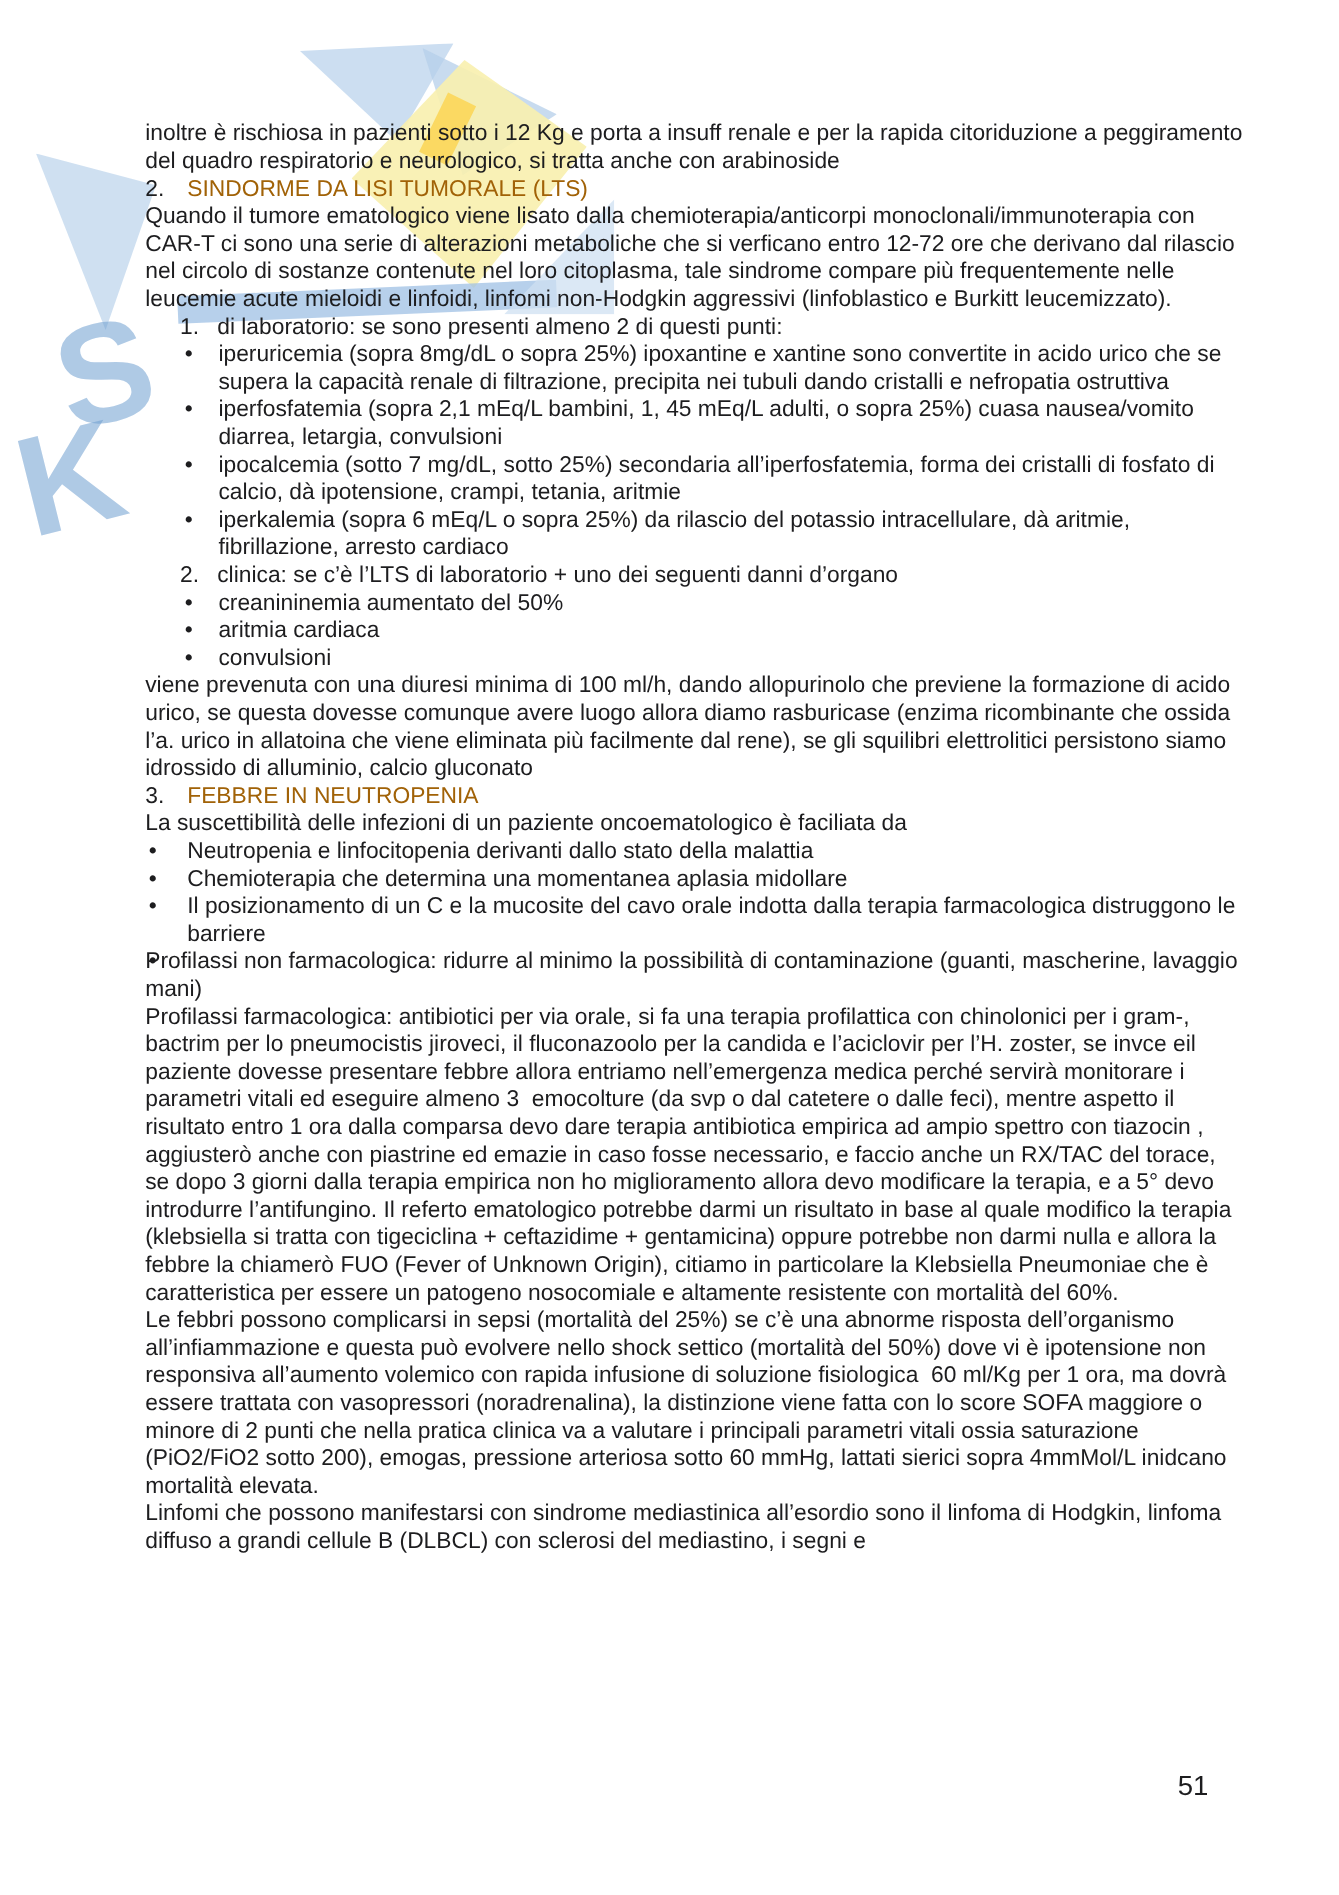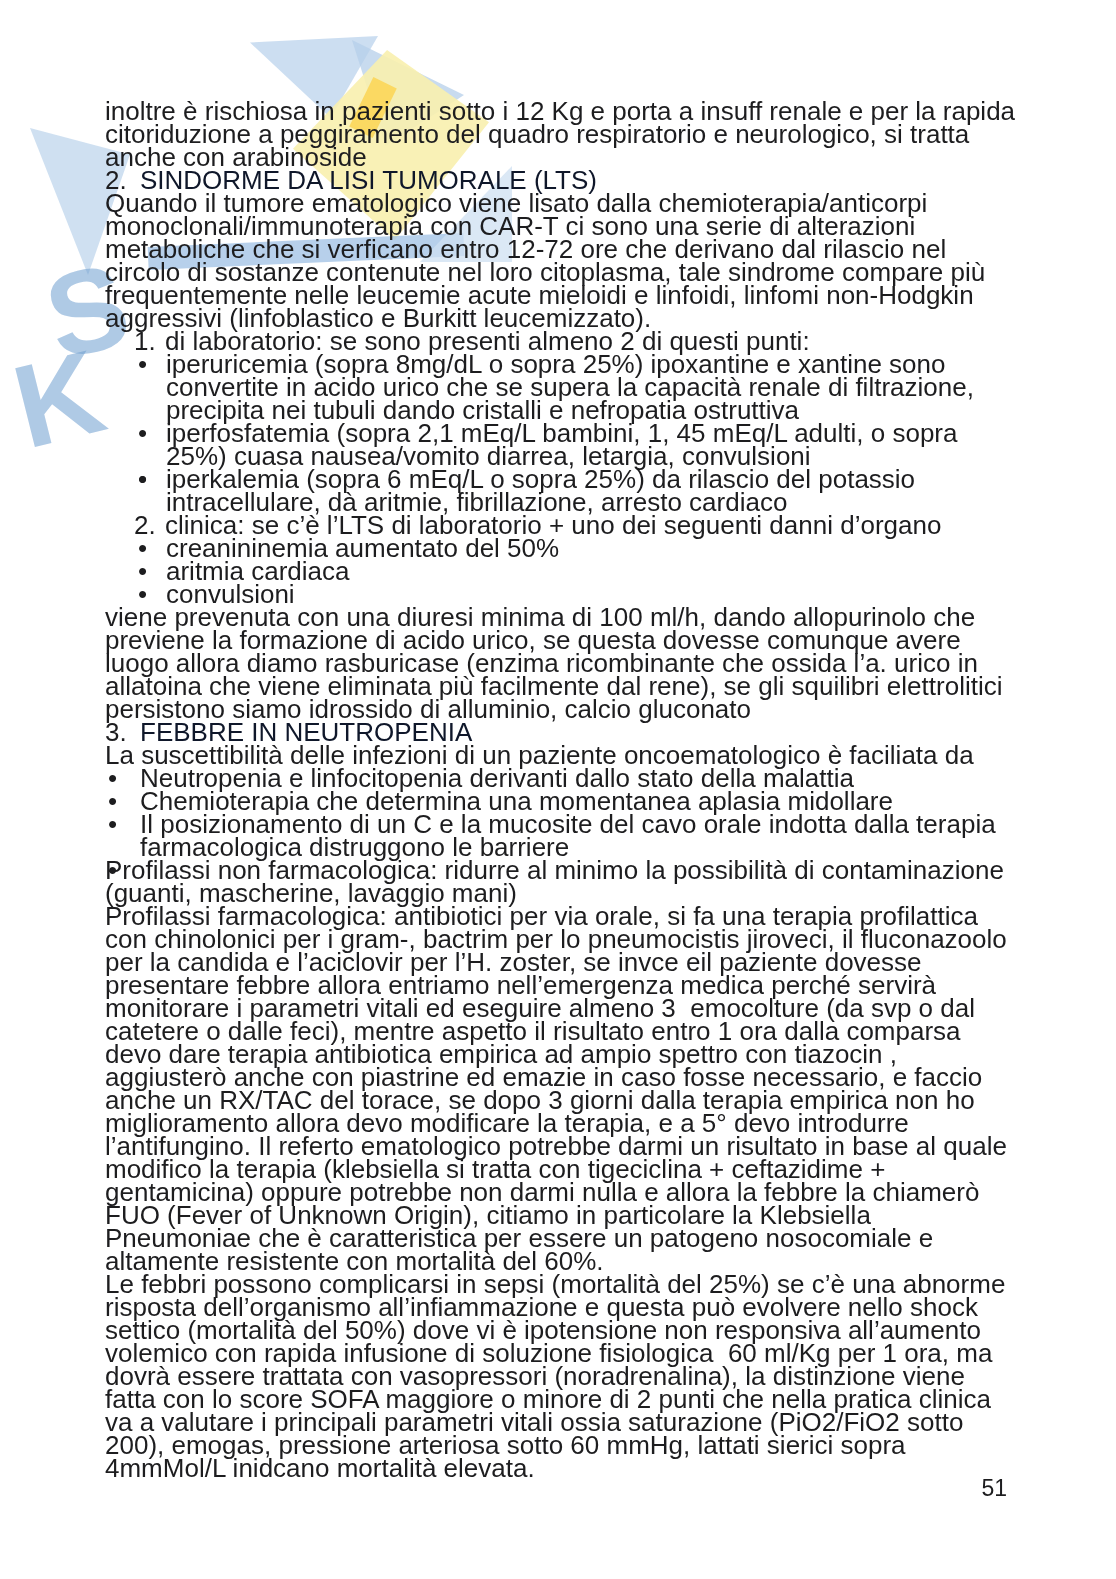--- a/index.html
+++ b/index.html
@@ -22,30 +22,30 @@
     transform:rotate(26deg);opacity:.95}
   .wm-band{left:148px;top:240px;width:316px;height:23px;background:#9fc0e4;
     transform:rotate(-2.5deg);opacity:.75}
   .wm-wedge-right{left:420px;top:166px;width:92px;height:96px;background:#cfe0f2;
     clip-path:polygon(100% 0,100% 100%,0 100%);opacity:.75}
   .wm-letter{font-weight:bold;color:#6f9fd0;opacity:.55;line-height:1;
     transform:rotate(-14deg);font-size:118px}
   .wm-letter-s{left:48px;top:252px}
   .wm-letter-k{left:16px;top:340px}
   
-  .content{position:absolute;left:105px;top:100px;width:917px;z-index:2;
-    font-size:26px;line-height:23px}
+  .content{position:absolute;left:121px;top:100px;width:917px;z-index:2;
+    font-size:19px;line-height:23px}
   .blk{position:relative;white-space:pre-wrap;margin:0}
   .blk .marker{position:absolute;top:0}
   .num{padding-left:60px}   .num .marker{left:29px}
   .b1{padding-left:61px}    .b1 .marker{left:33px}
   .b0{padding-left:35px}    .b0 .marker{left:3px}
   .bold{font-weight:normal}
   .heading .hnum{display:inline-block;width:35px}
-  .heading .htitle{color:#0f172a}
+  .heading .htitle{color:#a16207}
   .pagenum{position:absolute;right:109px;top:1475px;font-size:23px;z-index:2}
 </style>
 </head>
 <body>
 
 <div>
   <div class="wm wm-tri-top"></div>
   <div class="wm wm-tri-topright"></div>
   <div class="wm wm-tri-left"></div>
   <div class="wm wm-diamond"></div>
@@ -57,32 +57,33 @@
 </div>
 
 <main class="content">
   <div id="doc">
       <div class="blk p"><span>inoltre è rischiosa in pazienti sotto i 12 Kg e porta a insuff renale e per la rapida citoriduzione a peggiramento del quadro respiratorio e neurologico, si tratta anche con arabinoside</span></div>
       <div class="blk heading"><span class="hnum">2.</span><span class="htitle">SINDORME DA LISI TUMORALE (LTS)</span></div>
       <div class="blk p"><span>Quando il tumore ematologico viene lisato dalla chemioterapia/anticorpi monoclonali/immunoterapia con CAR-T ci sono una serie di alterazioni metaboliche che si verficano entro </span><span class="bold">12-72 ore</span><span> che derivano dal rilascio nel circolo di sostanze contenute nel loro citoplasma, tale sindrome compare più frequentemente nelle leucemie acute mieloidi e linfoidi, linfomi non-Hodgkin aggressivi (linfoblastico e Burkitt leucemizzato).</span></div>
       <div class="blk num"><span class="marker">1.</span><span class="bold">di laboratorio</span><span>: se sono presenti almeno 2 di questi punti:</span></div>
       <div class="blk b1"><span class="marker">•</span><span>iperuricemia (sopra 8mg/dL o sopra 25%) ipoxantine e xantine sono convertite in acido urico che se supera la capacità renale di filtrazione, precipita nei tubuli dando cristalli e nefropatia ostruttiva</span></div>
       <div class="blk b1"><span class="marker">•</span><span>iperfosfatemia (sopra 2,1 mEq/L bambini, 1, 45 mEq/L adulti, o sopra 25%) cuasa nausea/vomito diarrea, letargia, convulsioni</span></div>
-      <div class="blk b1"><span class="marker">•</span></div>
+      <div class="blk b1"><span class="marker">•</span><span>ipocalcemia (sotto 7 mg/dL, sotto 25%) secondaria all’iperfosfatemia, forma dei cristalli di fosfato di calcio, dà ipotensione, crampi, tetania, aritmie</span></div>
       <div class="blk b1"><span class="marker">•</span><span>iperkalemia (sopra 6 mEq/L o sopra 25%) da rilascio del potassio intracellulare, dà aritmie, fibrillazione, arresto cardiaco</span></div>
       <div class="blk num"><span class="marker">2.</span><span class="bold">clinica:</span><span> se c’è l’LTS di laboratorio + uno dei seguenti danni d’organo</span></div>
       <div class="blk b1"><span class="marker">•</span><span>creanininemia aumentato del 50%</span></div>
       <div class="blk b1"><span class="marker">•</span><span>aritmia cardiaca</span></div>
       <div class="blk b1"><span class="marker">•</span><span>convulsioni</span></div>
       <div class="blk p"><span>viene prevenuta con una </span><span class="bold">diuresi minima di 100 ml/h</span><span>, dando </span><span class="bold">allopurinolo</span><span> che previene la formazione di acido urico, se questa dovesse comunque avere luogo allora diamo rasburicase (enzima ricombinante che ossida l’a. urico in allatoina che viene eliminata più facilmente dal rene), se gli squilibri elettrolitici persistono siamo idrossido di alluminio, calcio gluconato</span></div>
       <div class="blk heading"><span class="hnum">3.</span><span class="htitle">FEBBRE IN NEUTROPENIA</span></div>
       <div class="blk p"><span>La suscettibilità delle infezioni di un paziente oncoematologico è faciliata da</span></div>
       <div class="blk b0"><span class="marker">•</span><span>Neutropenia e linfocitopenia derivanti dallo stato della malattia</span></div>
       <div class="blk b0"><span class="marker">•</span><span>Chemioterapia che determina una momentanea aplasia midollare</span></div>
       <div class="blk b0"><span class="marker">•</span><span>Il posizionamento di un C e la mucosite del cavo orale indotta dalla terapia farmacologica distruggono le barriere</span></div>
       <div class="blk b0"><span class="marker">•</span></div>
       <div class="blk p"><span class="bold">Profilassi non farmacologica</span><span>: ridurre al minimo la possibilità di contaminazione (guanti, mascherine, lavaggio mani)</span></div>
       <div class="blk p"><span class="bold">Profilassi farmacologica:</span><span> antibiotici per via orale, si fa una terapia profilattica con </span><span class="bold">chinolonici</span><span> per i gram-, </span><span class="bold">bactrim</span><span> per lo pneumocistis jiroveci, il </span><span class="bold">fluconazoolo</span><span> per la candida e </span><span class="bold">l’aciclovir</span><span> per l’H. zoster, se invce eil paziente dovesse presentare </span><span class="bold">febbre</span><span> allora entriamo nell’</span><span class="bold">emergenza medica</span><span> perché servirà monitorare i parametri vitali ed eseguire almeno 3  </span><span class="bold">emocolture</span><span> (da svp o dal catetere o dalle feci), mentre aspetto il risultato entro 1 ora dalla comparsa devo dare terapia </span><span class="bold">antibiotica empirica</span><span> ad ampio spettro con </span><span class="bold">tiazocin</span><span> , aggiusterò anche con piastrine ed emazie in caso fosse necessario, e faccio anche un RX/TAC del torace, se dopo 3 giorni dalla terapia empirica non ho miglioramento allora devo modificare la terapia, e a 5° devo introdurre l’antifungino. Il referto ematologico potrebbe darmi un risultato in base al quale modifico la terapia (</span><span class="bold">klebsiella si tratta con tigeciclina + ceftazidime + gentamicina</span><span>) oppure potrebbe non darmi nulla e allora la febbre la chiamerò </span><span class="bold">FUO</span><span> (Fever of Unknown Origin), citiamo in particolare la Klebsiella Pneumoniae che è caratteristica per essere un patogeno nosocomiale e altamente resistente con mortalità del 60%.</span></div>
       <div class="blk p"><span>Le febbri possono complicarsi in </span><span class="bold">sepsi</span><span> (mortalità del 25%) se c’è una abnorme risposta dell’organismo all’infiammazione e questa </span><span class="bold">può evolvere nello shock settico</span><span> (mortalità del 50%) dove vi è </span><span class="bold">ipotensione non responsiva all’aumento volemico</span><span> con rapida infusione di soluzione fisiologica  60 ml/Kg per 1 ora, ma dovrà essere trattata con vasopressori (noradrenalina), la distinzione viene fatta con lo </span><span class="bold">score SOFA</span><span> maggiore o minore di </span><span class="bold">2</span><span> punti che nella pratica clinica va a valutare i principali parametri vitali ossia saturazione (PiO2/FiO2 sotto 200), emogas, pressione arteriosa sotto 60 mmHg, lattati sierici sopra 4mmMol/L inidcano mortalità elevata.</span></div>
+      <div class="blk p"><span>Linfomi che possono manifestarsi con sindrome mediastinica all’esordio sono il </span><span class="bold">linfoma di Hodgkin, linfoma diffuso a grandi cellule B (DLBCL) con sclerosi del mediastino</span><span>, i segni e</span></div>
     </div>
 </main>
 
 <div class="pagenum">51</div>
 
 </body></html>

